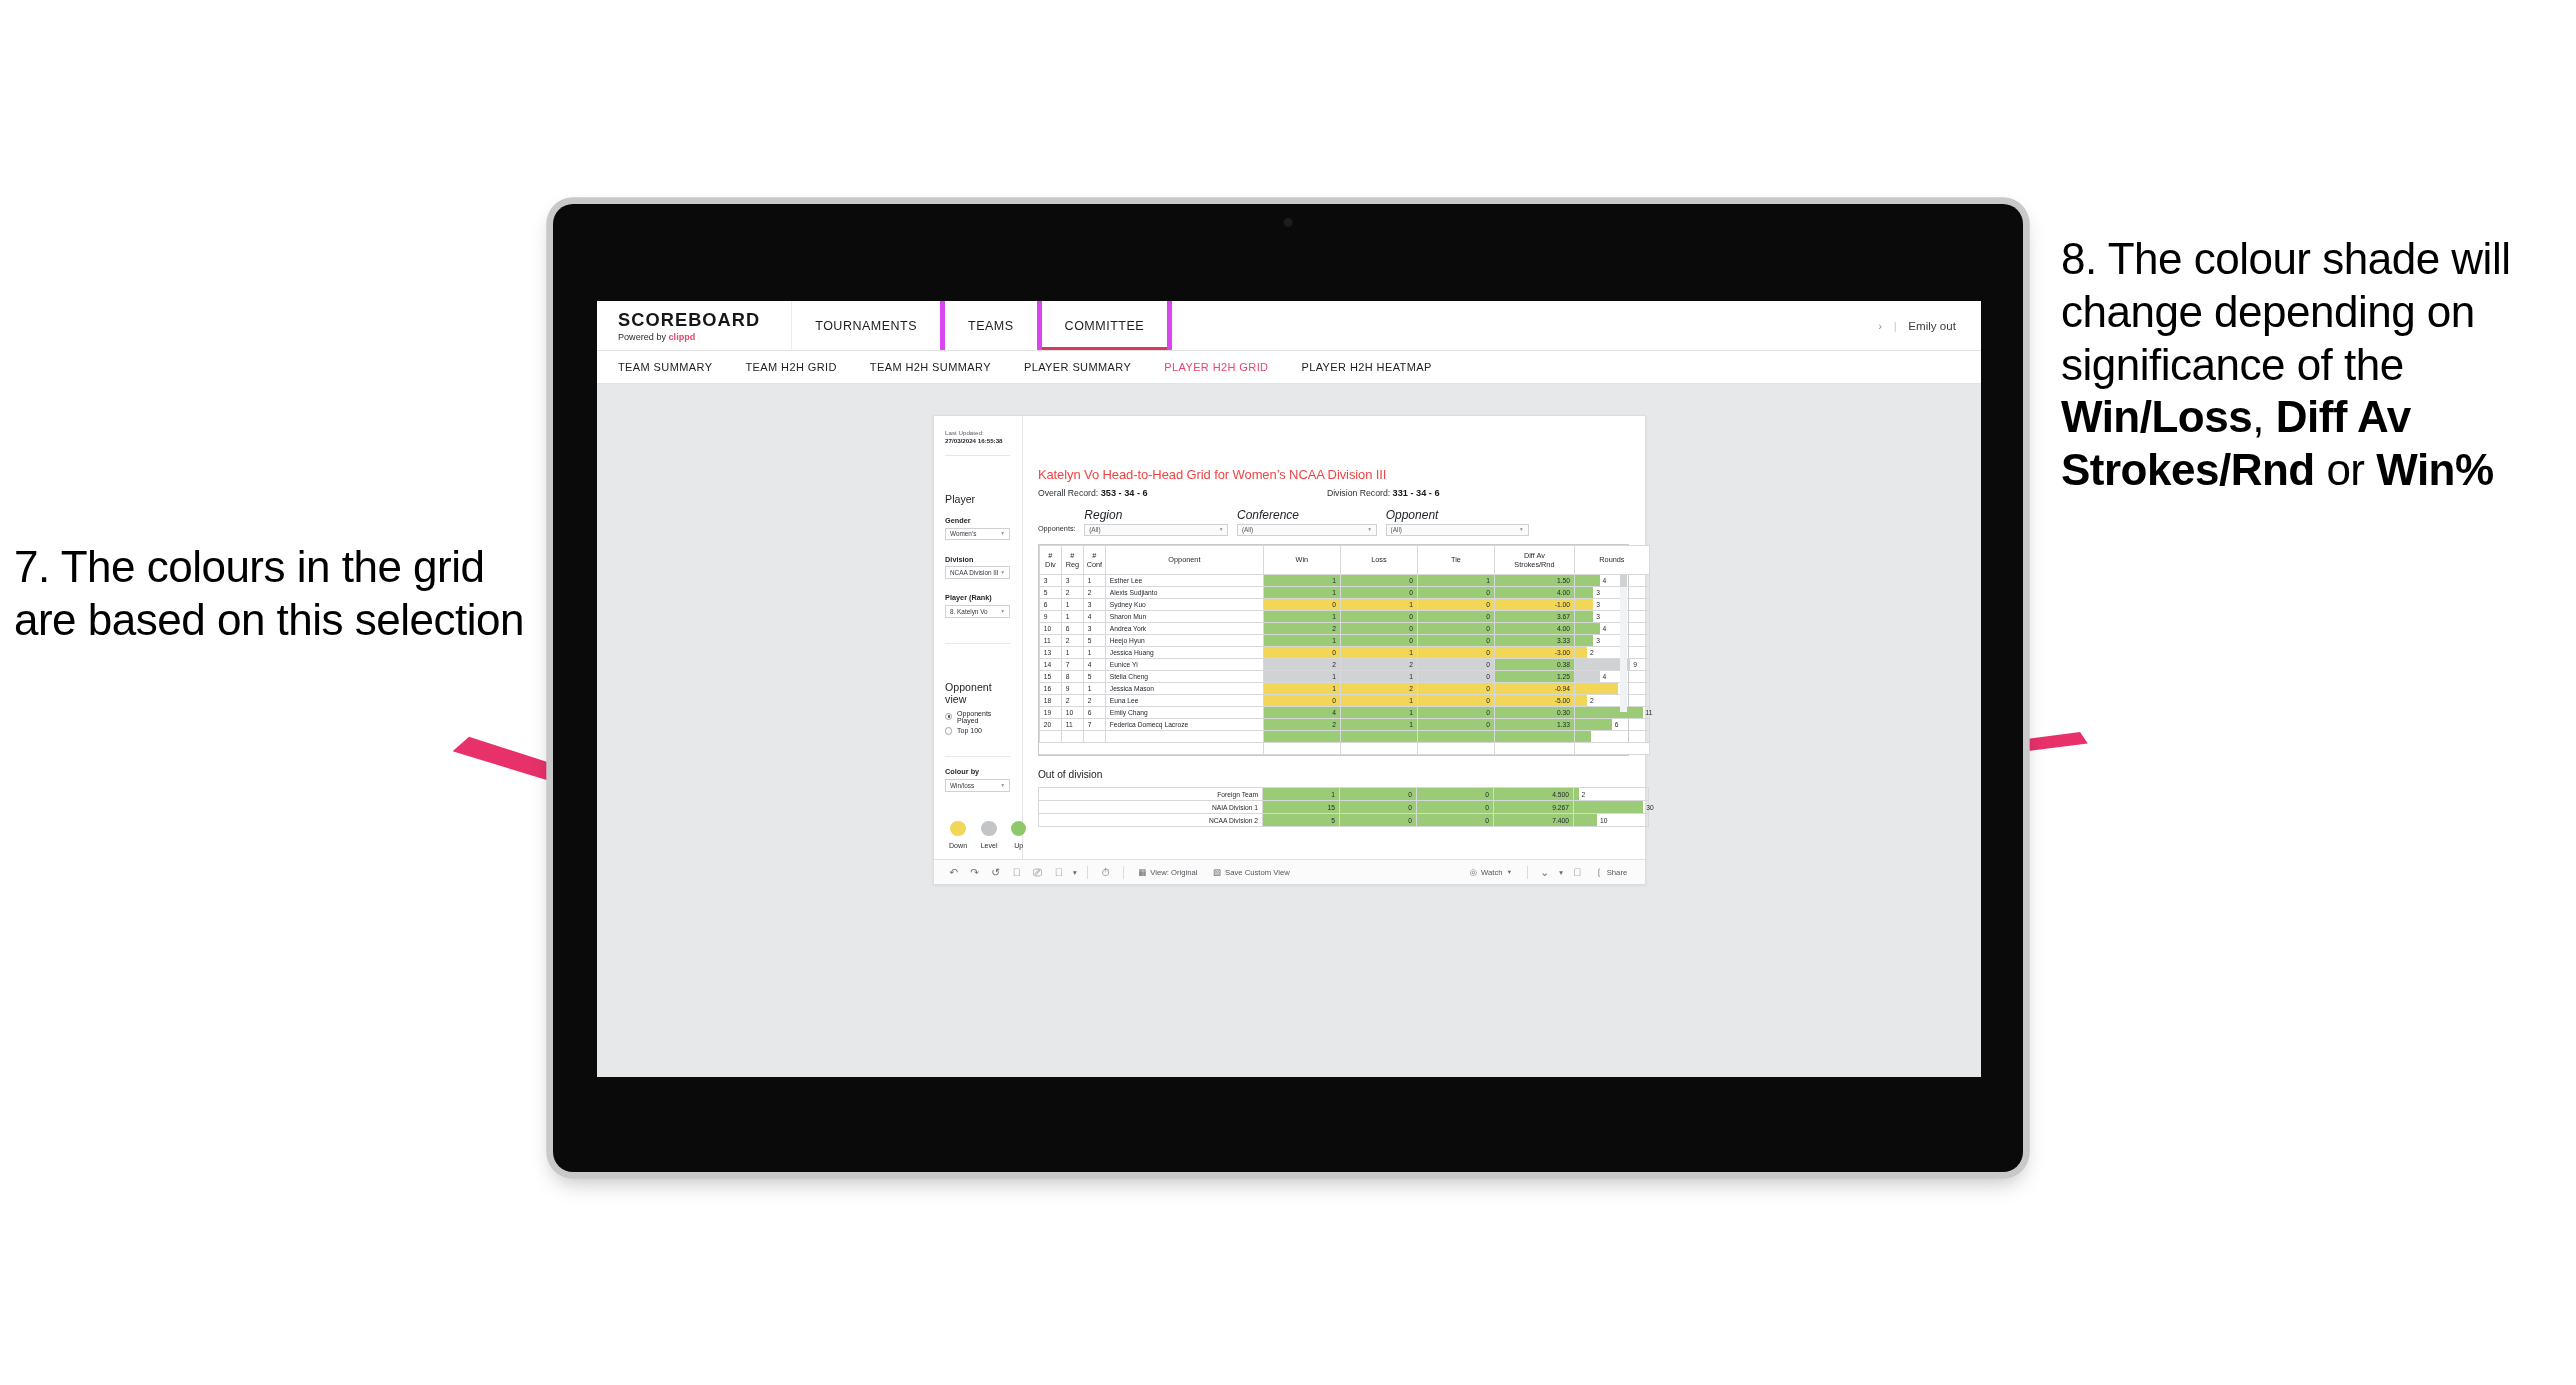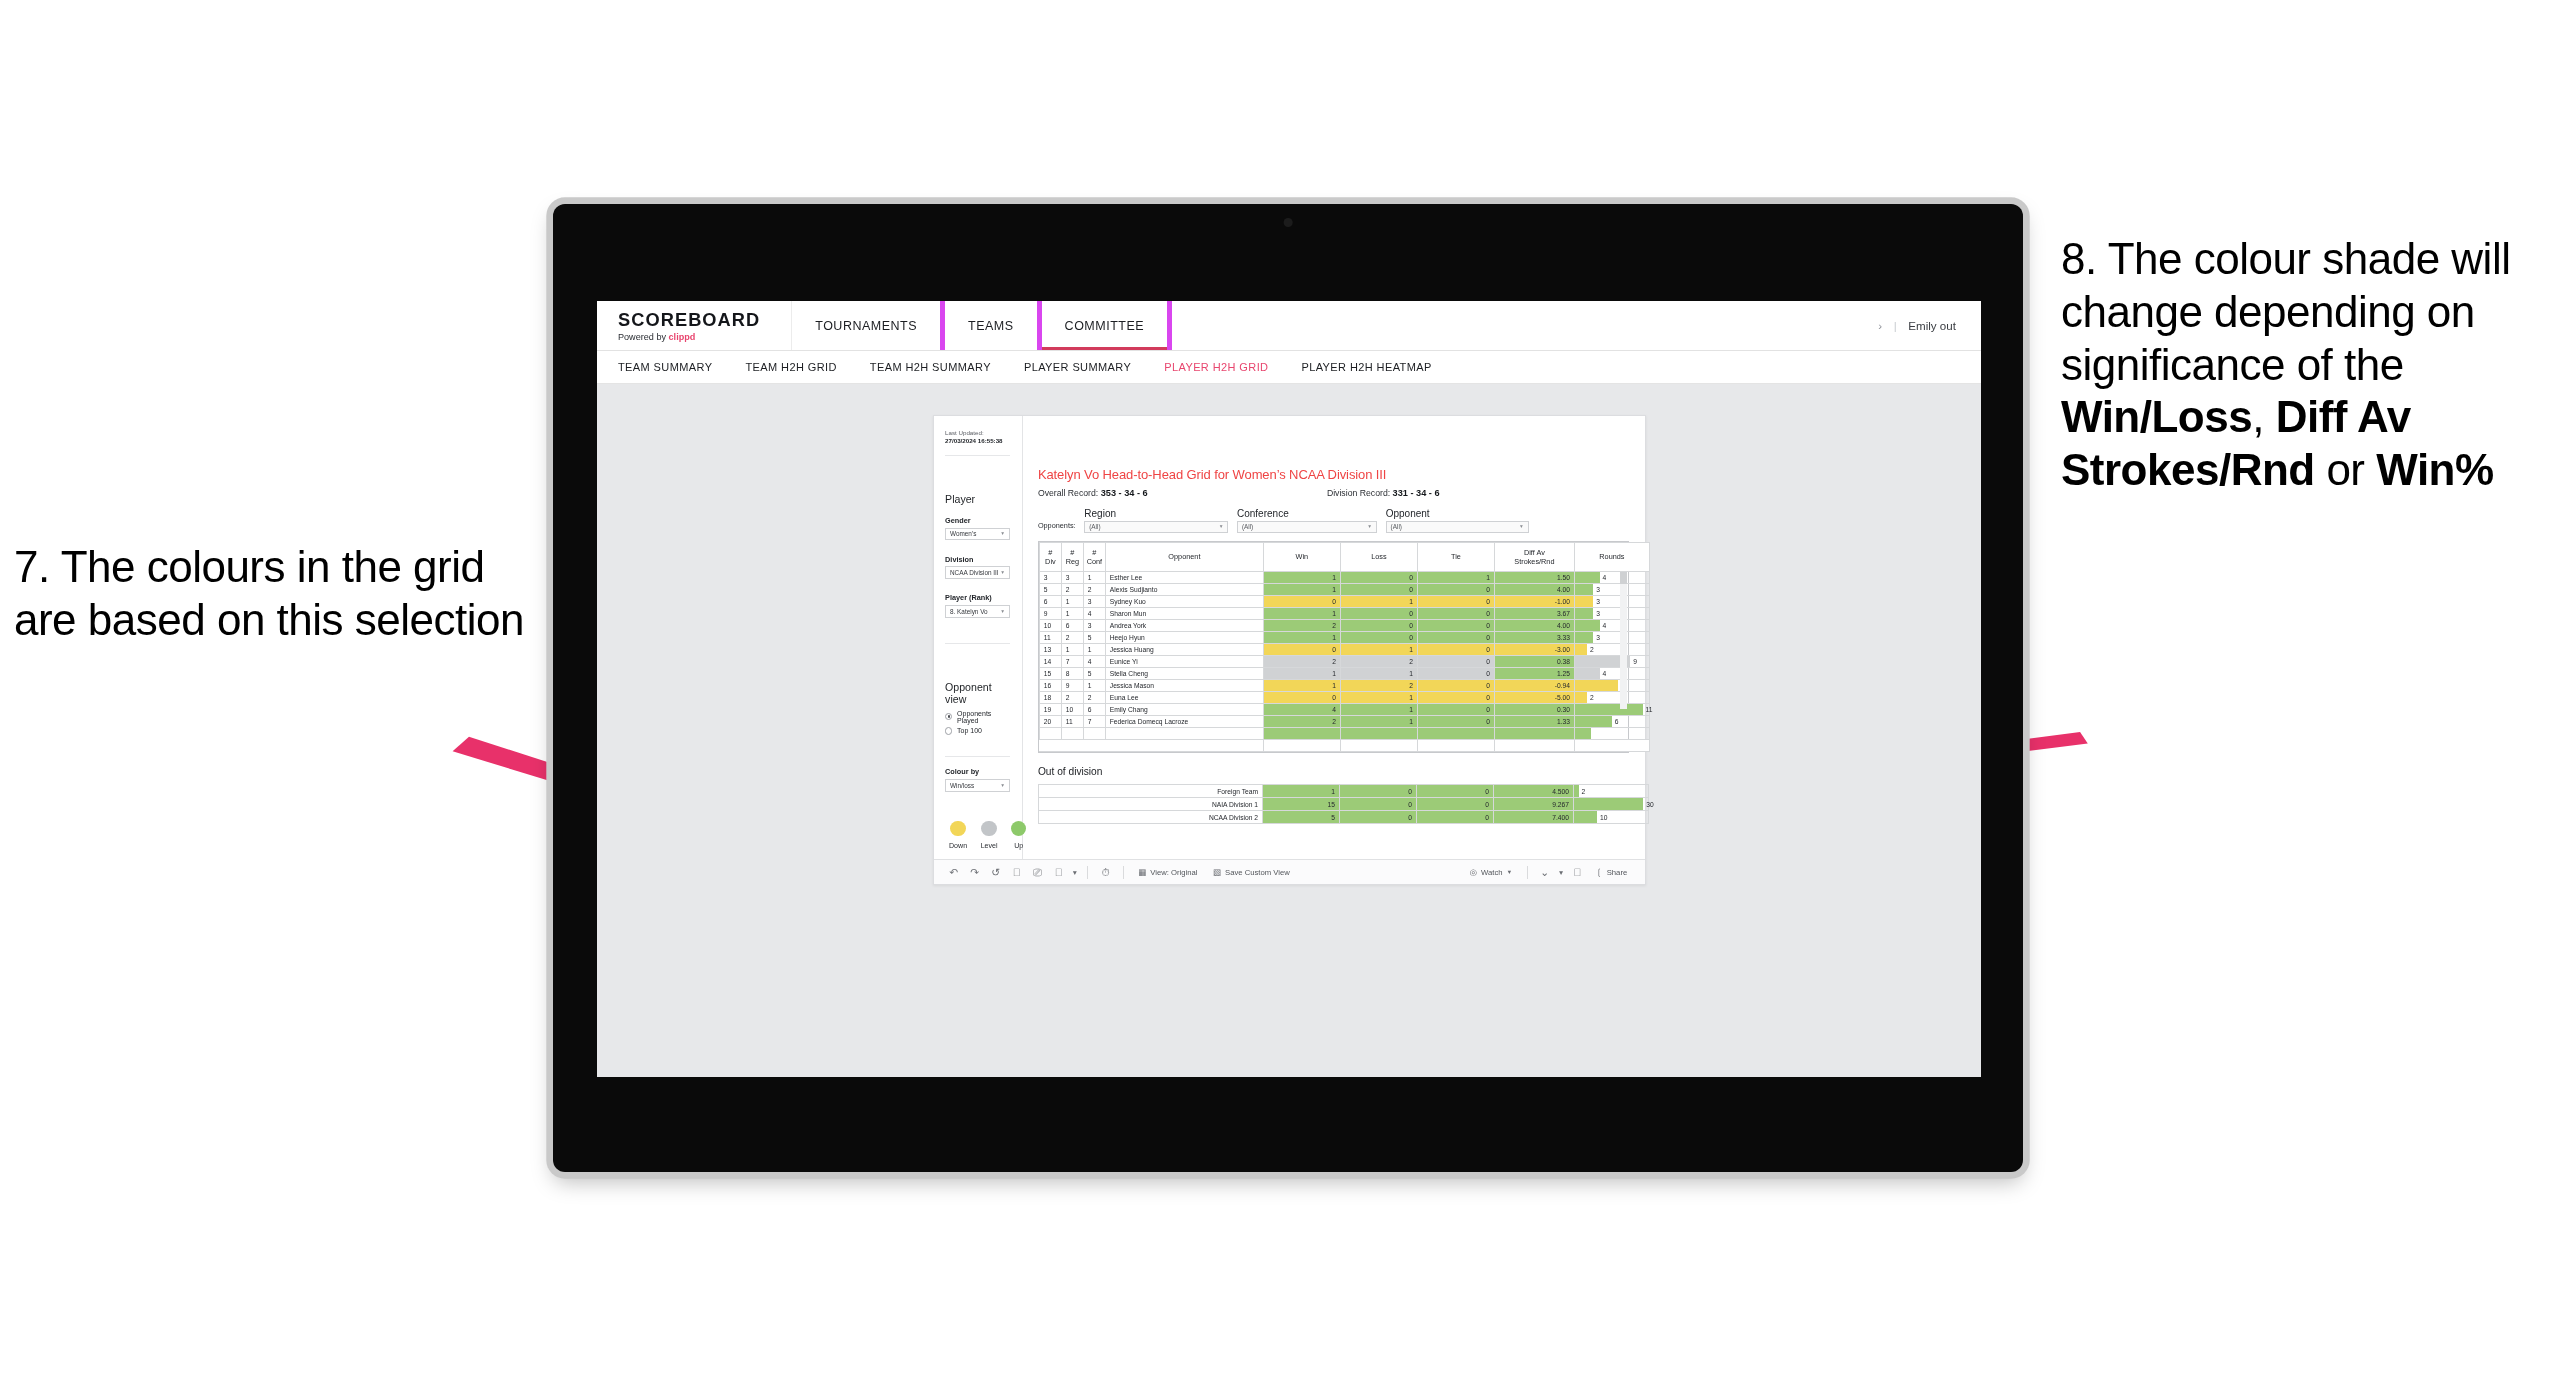--- a/index.html
+++ b/index.html
@@ -22,21 +22,21 @@
   .anno-left  { left: 14px;  top: 541px; width: 520px; font-size: 44px; }
   .anno-right { left: 2061px; top: 233px; width: 510px; font-size: 44px; }
   .anno-right b { font-weight: 700; }
 
   .arrow-svg { position:absolute; left:0; top:0; width:2576px; height:1386px; pointer-events:none; }
 
   
   .device {
     position:absolute; left:553px; top:204px; width:1470px; height:968px;
     background:#0a0a0a;
-    border-radius:12px;
+    border-radius:20px;
     box-shadow: 0 0 0 6.7px #c9c9c9, 0 9.6px 21px rgba(0,0,0,.26);
   }
   .device::before{ 
     content:""; position:absolute; left:50%; top:14.4px; width:8.7px;height:8.7px;
     transform:translateX(-50%); border-radius:50%; background:#1c1c1c;
   }
   .screen {
     position:absolute; left:44px; top:97px; width:1384px; height:776px;
     background:#e7e8ea; overflow:hidden;
   }
@@ -120,21 +120,21 @@
   
   .mpane{ flex:1; padding:13.5px 15.4px 9.6px 15.4px; min-width:0; }
   .vtitle{ font-size:13px; color:#ef4444; margin-bottom:6.7px; letter-spacing:-0.1px;margin-top:37px;}
   .recrow{ display:flex; font-size:8.7px; color:#2c2f34; margin-bottom:9.6px; }
   .recrow .r1{ width:289px; }
   .recrow b{ font-weight:700; color:#15181c; font-size:9.2px; }
 
   .filters{ display:flex; align-items:flex-end; gap:8.7px; margin-bottom:7.7px; }
   .fl-lead{ font-size:7.3px; color:#2a2d32; padding-bottom:2.9px; }
   .fl-grp{ display:flex; flex-direction:column; }
-  .fl-grp .cap{ font-size:10px; color:#23262b; margin-bottom:1.9px; }
+  .fl-grp .cap{ font-size:12px; color:#23262b; margin-bottom:1.9px;font-style:italic; }
   .fl-box{
     height:12.5px; border:1px solid #cfd1d4; background:#fafafa;
     font-size:6.4px; color:#55585d; display:flex; align-items:center;
     padding:0 3.9px; cursor:pointer;
   }
   .fl-box .car{ margin-left:auto; font-size:4.8px; color:#8b8e93; }
   .w-region{ width:144px; } .w-conf{ width:140px; } .w-opp{ width:143px; }
 
   
   .tblwrap{ position:relative; border:1px solid #c7c9cc; }

